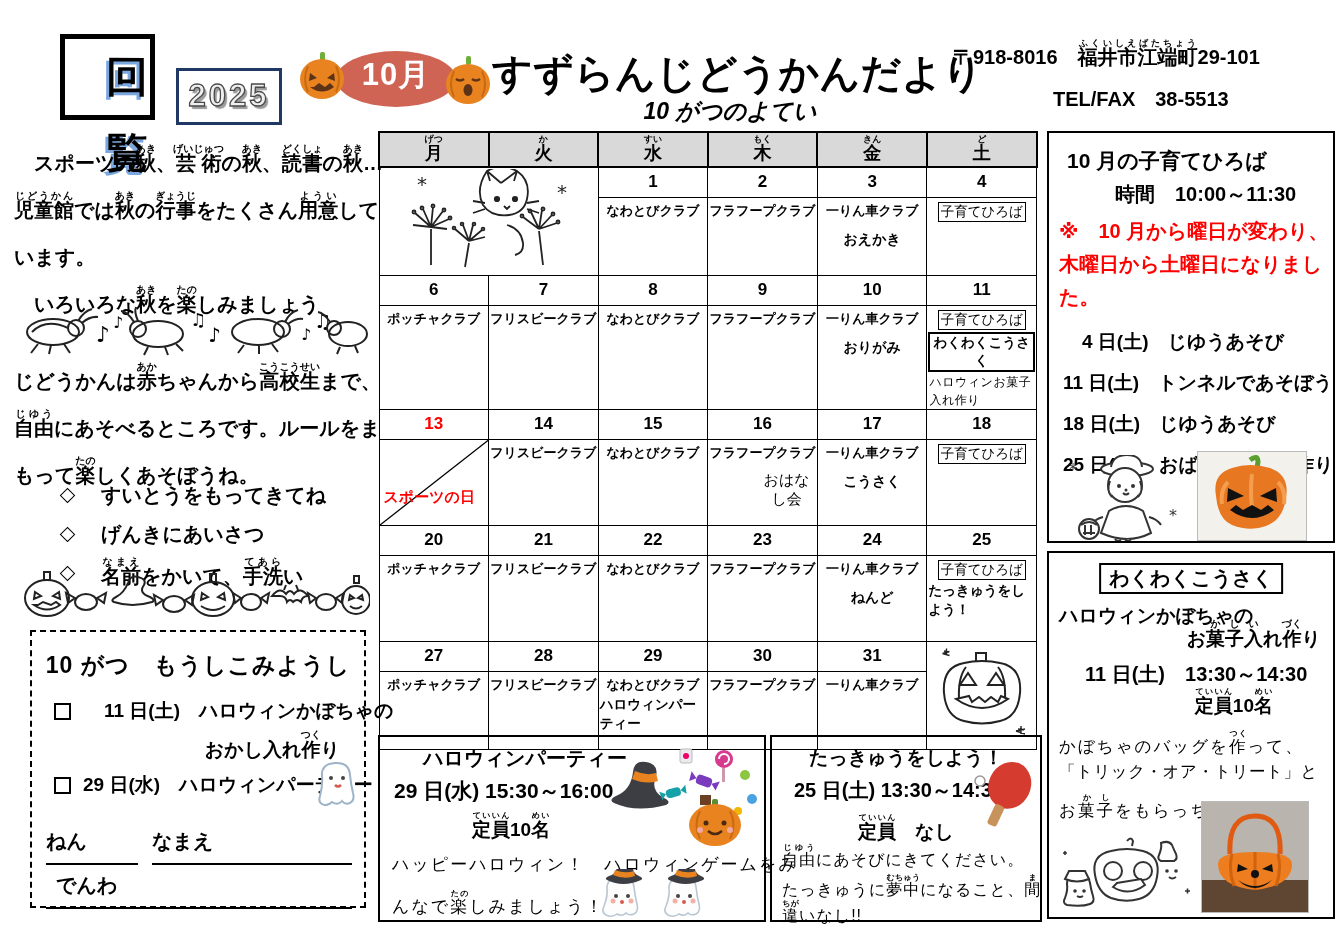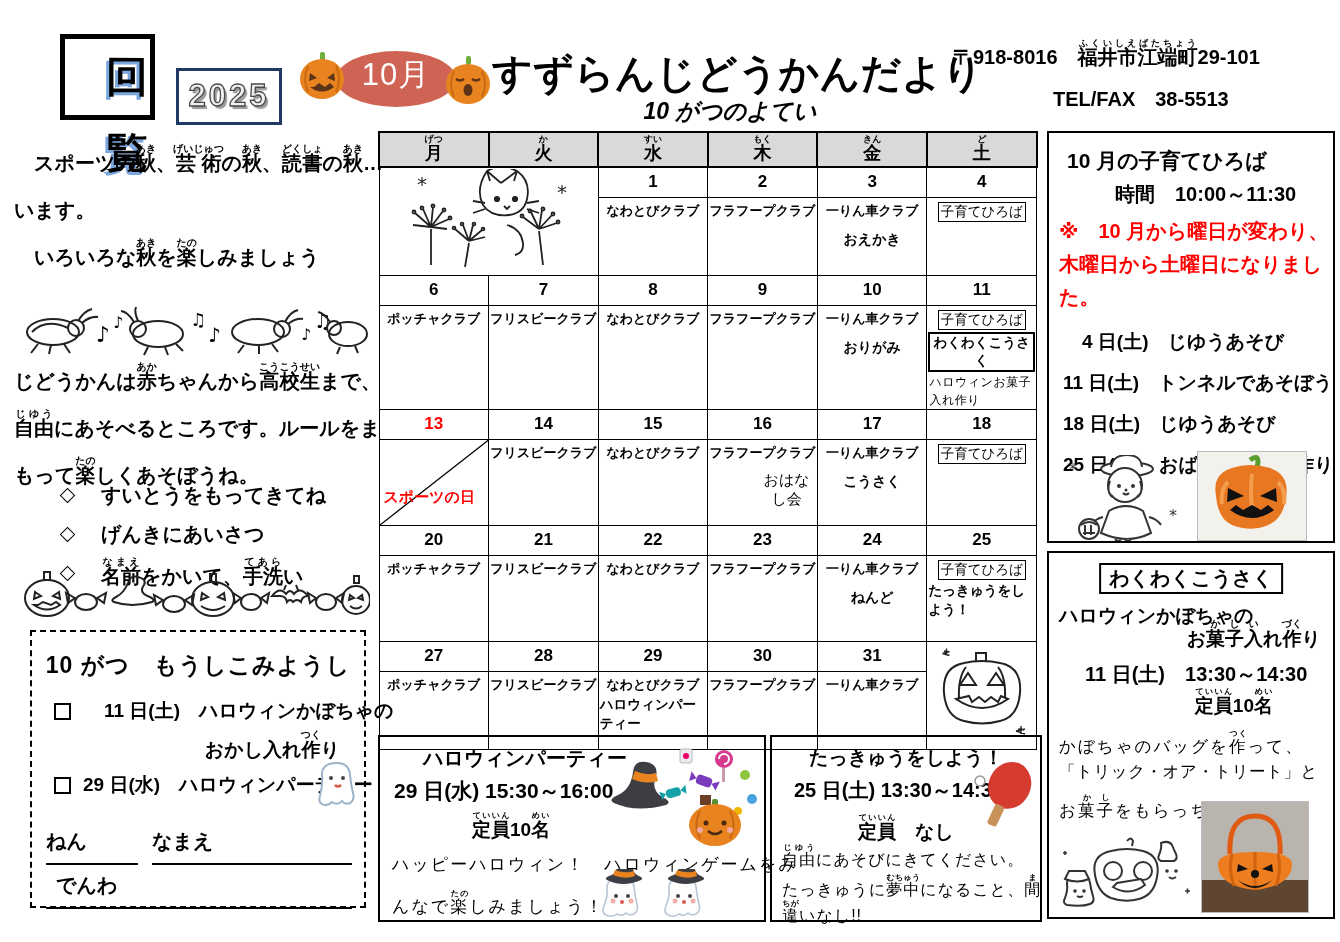--- a/index.html
+++ b/index.html
@@ -14,21 +14,21 @@
   
   .kairan { left:60px; top:34px; width:95px; height:86px; border:5px solid #000;
             font-size:42px; font-weight:bold; text-align:right; line-height:76px;
             text-shadow:-3px 3px 0 #7ba7e0; letter-spacing:2px;}
   .yearbox { left:176px; top:68px; width:106px; height:57px; border:3px solid #203864;
              font-size:31px; font-weight:bold; text-align:center; line-height:50px;
              color:#efefef; -webkit-text-stroke:1.3px #4a4a4a; text-shadow:2.5px 2.5px 1px #9a9a9a;
              letter-spacing:3px;}
   .badge-wrap { left:298px; top:46px; width:196px; height:66px; }
   .badge-text { position:absolute; left:46px; top:8px; width:104px; text-align:center;
-                color:#fff; font-size:31px; font-weight:normal; letter-spacing:1px;}
+                color:#fff; font-size:31px; font-weight:bold; letter-spacing:1px;}
   .main-title { left:492px; top:46px; font-size:40px; font-weight:bold; letter-spacing:0px; white-space:nowrap;}
   .subtitle { left:540px; top:96px; width:380px; text-align:center; font-size:23px;
               font-weight:bold; font-style:italic; }
   .addr { left:953px; top:38px; font-size:20px; font-weight:bold; white-space:nowrap;}
   .addr rt { font-size:9px; }
   .tel { left:1053px; top:86px; font-size:20px; font-weight:bold; }
 
   
   .jp-line { line-height:47px; white-space:nowrap; }
   .intro { left:14px; top:140px; width:362px; font-size:20px; font-weight:bold; }
@@ -123,20 +123,21 @@
     <span class="badge-text">10月</span>
   </div>
 
   <div class="abs main-title">すずらんじどうかんだより</div>
   <div class="abs subtitle">10 がつのよてい</div>
   <div class="abs addr">〒918-8016　<ruby>福井市江端町<rt>ふくいしえばたちょう</rt></ruby>29-101</div>
   <div class="abs tel">TEL/FAX　38-5513</div>
 
   <div class="abs intro">
     <div class="jp-line">　スポーツの<ruby>秋<rt>あき</rt></ruby>、<ruby>芸術<rt>げいじゅつ</rt></ruby>の<ruby>秋<rt>あき</rt></ruby>、<ruby>読書<rt>どくしょ</rt></ruby>の<ruby>秋<rt>あき</rt></ruby>…</div>
+    <div class="jp-line"><ruby>児童館<rt>じどうかん</rt></ruby>では<ruby>秋<rt>あき</rt></ruby>の<ruby>行事<rt>ぎょうじ</rt></ruby>をたくさん<ruby>用意<rt>ようい</rt></ruby>して</div>
     <div class="jp-line">います。</div>
     <div class="jp-line">　いろいろな<ruby>秋<rt>あき</rt></ruby>を<ruby>楽<rt>たの</rt></ruby>しみましょう</div>
   </div>
 
   <div class="abs" style="left:18px; top:302px; width:350px; height:54px;">
     <svg width="350" height="54" viewBox="0 0 350 54" stroke="#222" fill="none" stroke-width="2">
       <g>
           <ellipse cx="35" cy="30" rx="26" ry="13"></ellipse>
           <circle cx="58" cy="26" r="8"></circle>
           <path d="M60 19 q6 -10 14 -12 M64 21 q8 -7 16 -6"></path>

